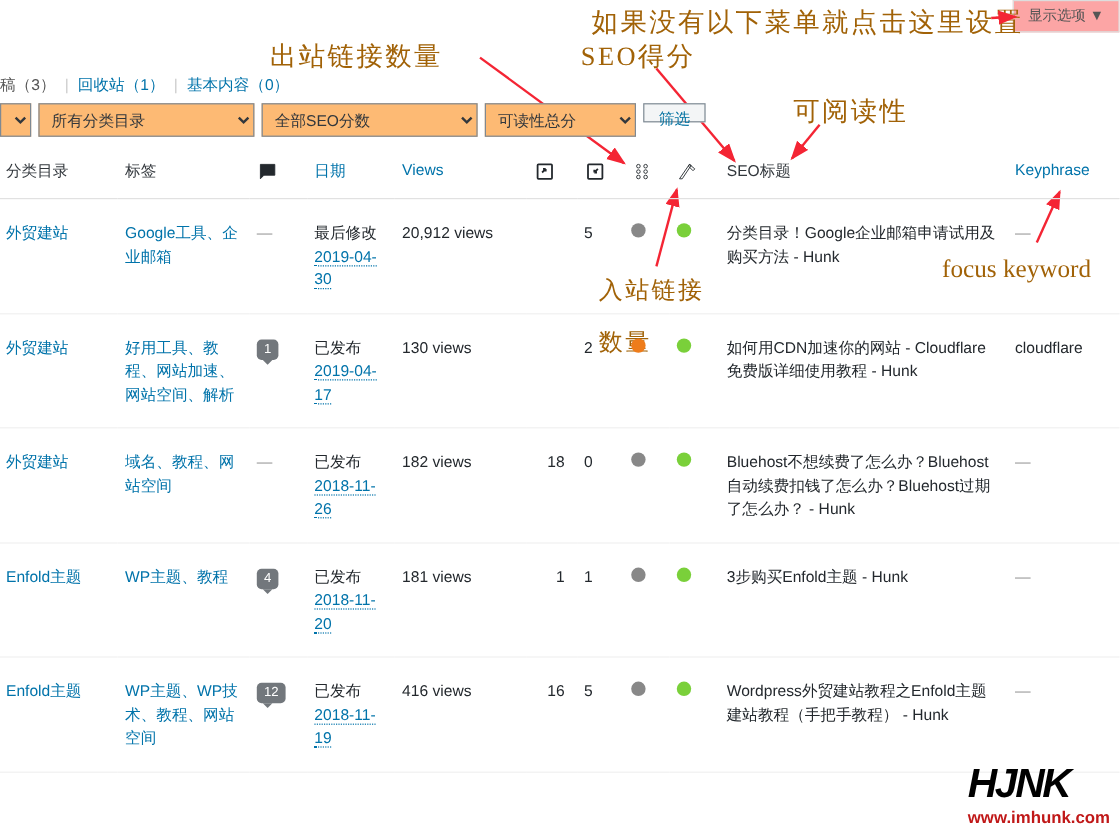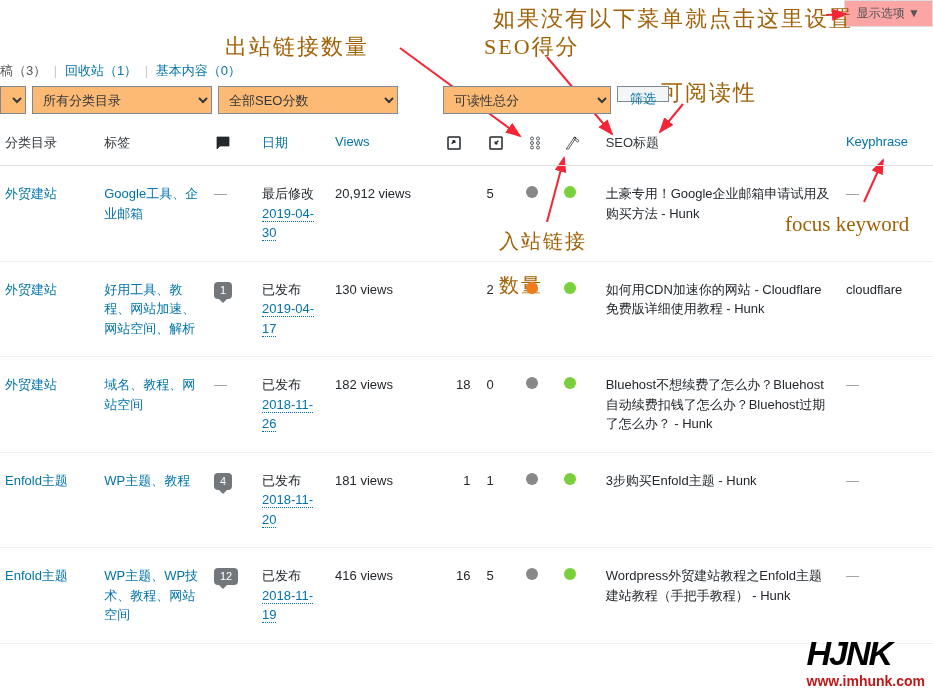--- a/index.html
+++ b/index.html
@@ -92,21 +92,21 @@
   <span class="sep">|</span>
   <a href="#">回收站（1）</a>
   <span class="sep">|</span>
   <a href="#">基本内容（0）</a>
 </div>
 
 <div class="filters">
   <select style="width:12px;"></select>
   <select style="width:180px;"><option>所有分类目录</option></select>
   <select style="width:180px;"><option>全部SEO分数</option></select>
-  <select style="width:168px;margin-left:39px;"><option>可读性总分</option></select>
+  <select style="width:126px;"><option>可读性总分</option></select>
   <button class="filter-btn">筛选</button>
 </div>
 
 <table class="posts-table">
 <thead>
 <tr>
   <th class="col-cat">分类目录</th>
   <th class="col-tag">标签</th>
   <th class="col-cm hdr-icon"><svg viewBox="0 0 24 24">
             <path d="M4 4h16v12H8l-4 4V4z" fill="#23282d"></path>
@@ -140,21 +140,21 @@
       <tr>
         <td class="col-cat"><a href="#">外贸建站</a></td>
         <td class="col-tag"><a href="#">Google工具、企业邮箱</a></td>
         <td class="col-cm"><span class="dash">—</span></td>
         <td class="col-date">最后修改<br><span class="date-link">2019-04-30</span></td>
         <td class="col-views">20,912 views</td>
         <td class="col-out" style="text-align:right;padding-right:10px;"></td>
         <td class="col-in" style="text-align:left;">5</td>
         <td class="col-score"><span class="dot grey"></span></td>
         <td class="col-read"><span class="dot green"></span></td>
-        <td class="col-title">土豪专用！Google企业邮箱申请试用及购买方法 - Hunk</td>
+        <td class="col-title">分类目录！Google企业邮箱申请试用及购买方法 - Hunk</td>
         <td class="col-kp"><span class="dash">—</span></td>
       </tr>
       <tr>
         <td class="col-cat"><a href="#">外贸建站</a></td>
         <td class="col-tag"><a href="#">好用工具、教程、网站加速、网站空间、解析</a></td>
         <td class="col-cm"><span class="comment-bubble">1</span></td>
         <td class="col-date">已发布<br><span class="date-link">2019-04-17</span></td>
         <td class="col-views">130 views</td>
         <td class="col-out" style="text-align:right;padding-right:10px;"></td>
         <td class="col-in" style="text-align:left;">2</td>

